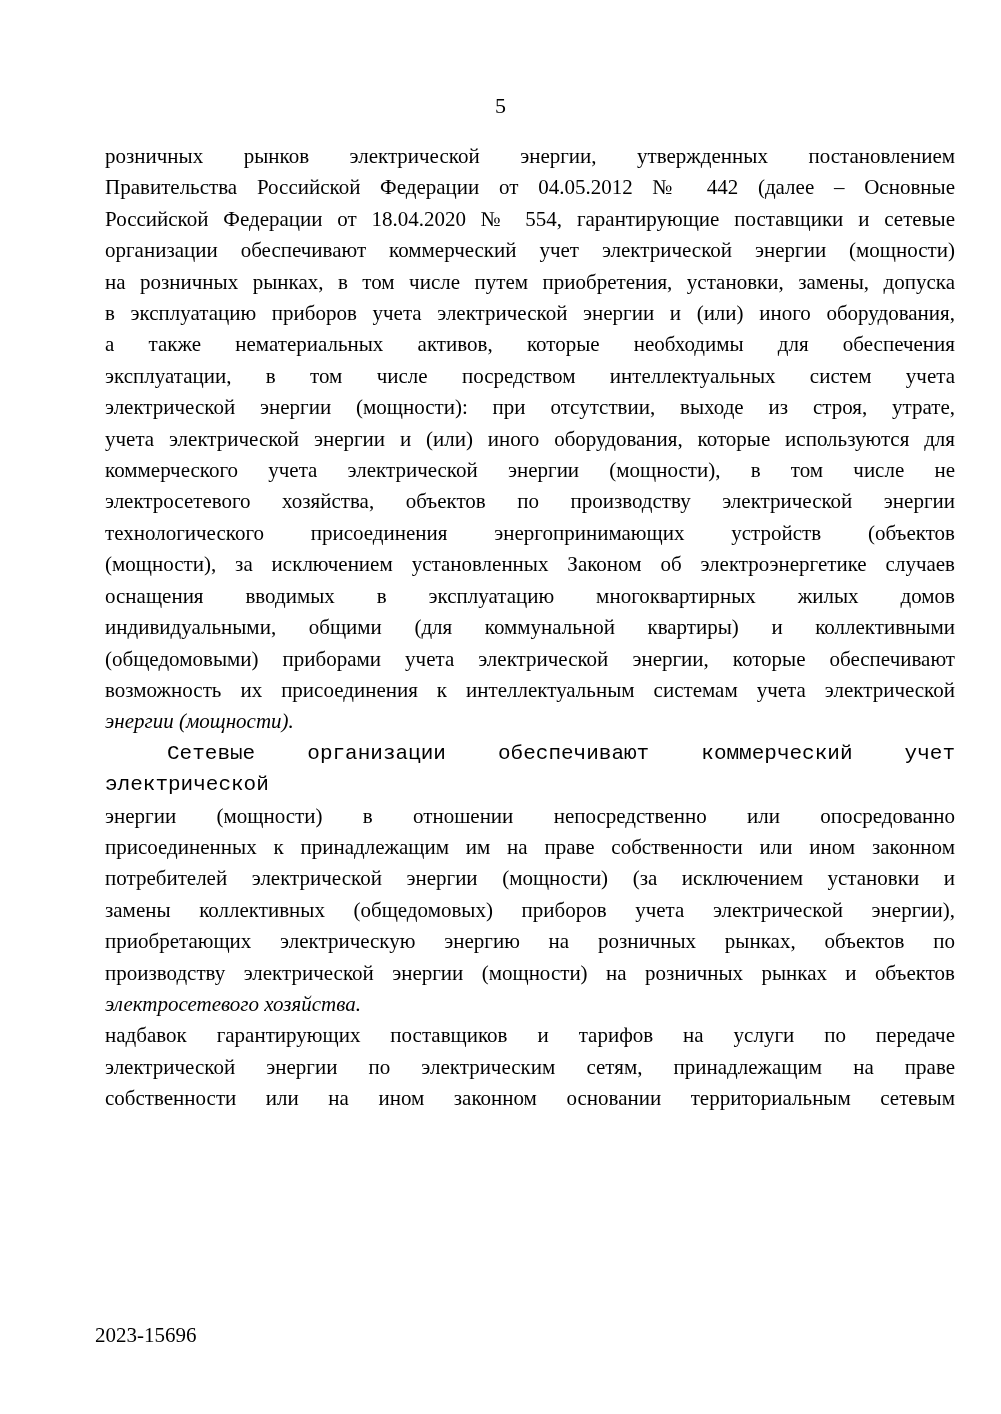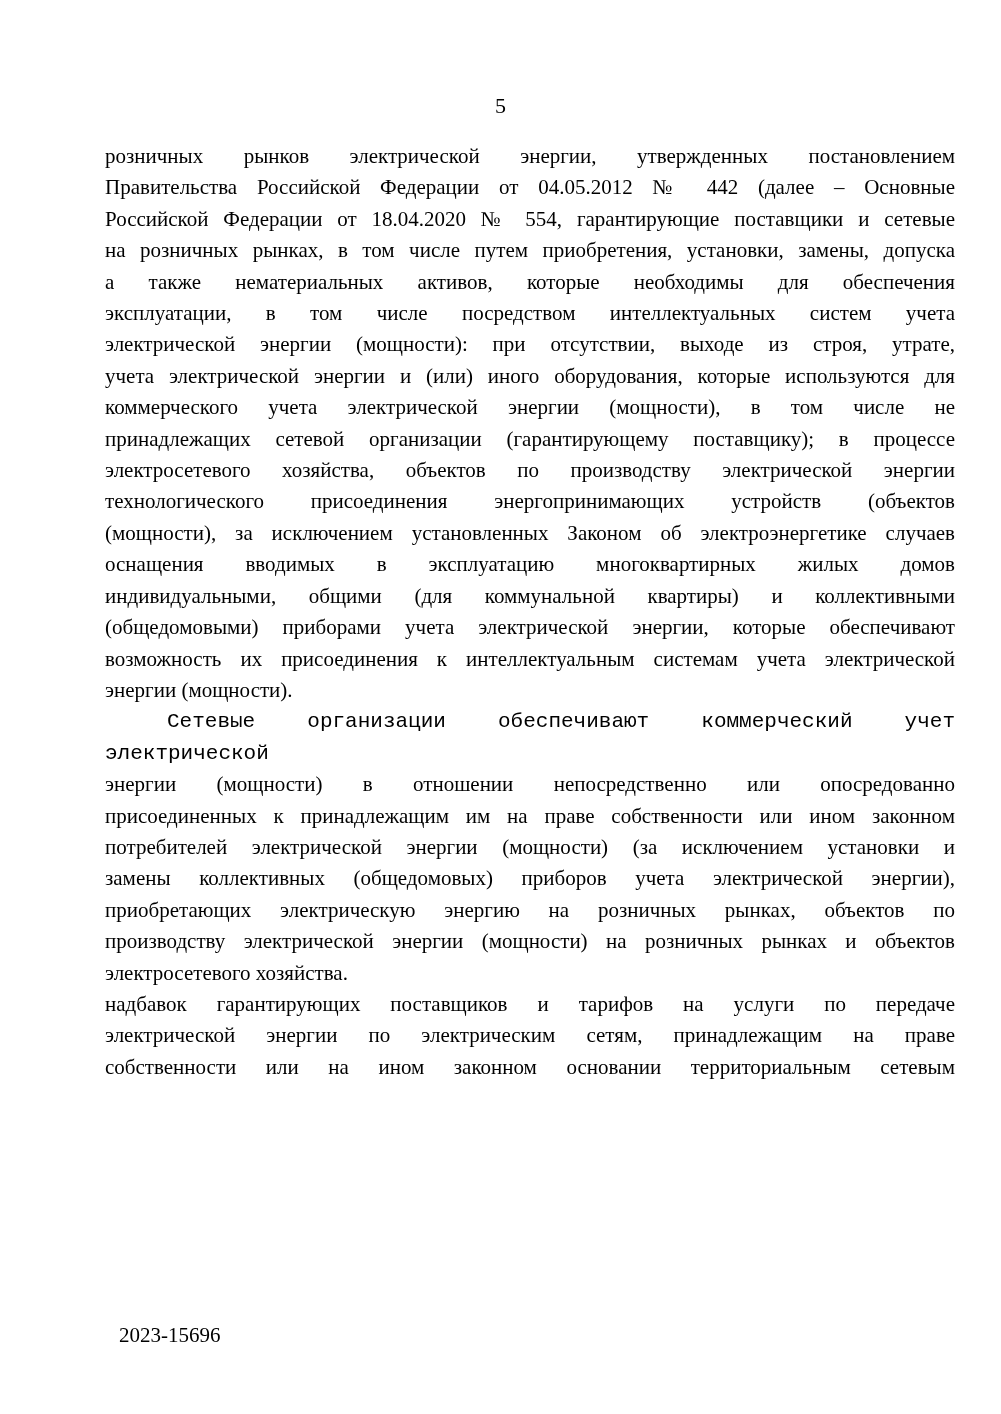--- a/index.html
+++ b/index.html
@@ -38,53 +38,54 @@
     margin: 0;
     padding: 0;
   }
   .line {
     text-align: justify;
     text-align-last: justify;
     white-space: normal;
   }
   .line.last {
     text-align-last: left;
+    font-style: italic;
   }
   .line.indent {
     text-indent: 62px;
     font-family: Liberation Mono, monospace;
   }
   .doc-footer {
     position: absolute;
     left: 95px;
     top: 1320px;
     font-size: 21px;
     line-height: 31px;
-    margin-left: 24px;
   }
 </style>
 </head>
 <body>
 
 <div class="page">
   <div class="page-number">5</div>
 
   <div class="doc-body">
 
   <div class="paragraph">
         <div class="line">розничных рынков электрической энергии, утвержденных постановлением</div>
         <div class="line">Правительства Российской Федерации от 04.05.2012 № 442 (далее – Основные</div>
         <div class="line">Российской Федерации от 18.04.2020 № 554, гарантирующие поставщики и сетевые</div>
+        <div class="line">организации обеспечивают коммерческий учет электрической энергии (мощности)</div>
         <div class="line">на розничных рынках, в том числе путем приобретения, установки, замены, допуска</div>
+        <div class="line">в эксплуатацию приборов учета электрической энергии и (или) иного оборудования,</div>
         <div class="line">а также нематериальных активов, которые необходимы для обеспечения</div>
         <div class="line">эксплуатации, в том числе посредством интеллектуальных систем учета</div>
         <div class="line">электрической энергии (мощности): при отсутствии, выходе из строя, утрате,</div>
         <div class="line">учета электрической энергии и (или) иного оборудования, которые используются для</div>
         <div class="line">коммерческого учета электрической энергии (мощности), в том числе не</div>
-        <div class="line">принадлежащих сетевой организации (гарантирующему поставщику); в процессе</div>
         <div class="line">электросетевого хозяйства, объектов по производству электрической энергии</div>
         <div class="line">технологического присоединения энергопринимающих устройств (объектов</div>
         <div class="line">(мощности), за исключением установленных Законом об электроэнергетике случаев</div>
         <div class="line">оснащения вводимых в эксплуатацию многоквартирных жилых домов</div>
         <div class="line">индивидуальными, общими (для коммунальной квартиры) и коллективными</div>
         <div class="line">(общедомовыми) приборами учета электрической энергии, которые обеспечивают</div>
         <div class="line">возможность их присоединения к интеллектуальным системам учета электрической</div>
         <div class="line last">энергии (мощности).</div>
       </div>
       <div class="paragraph">

